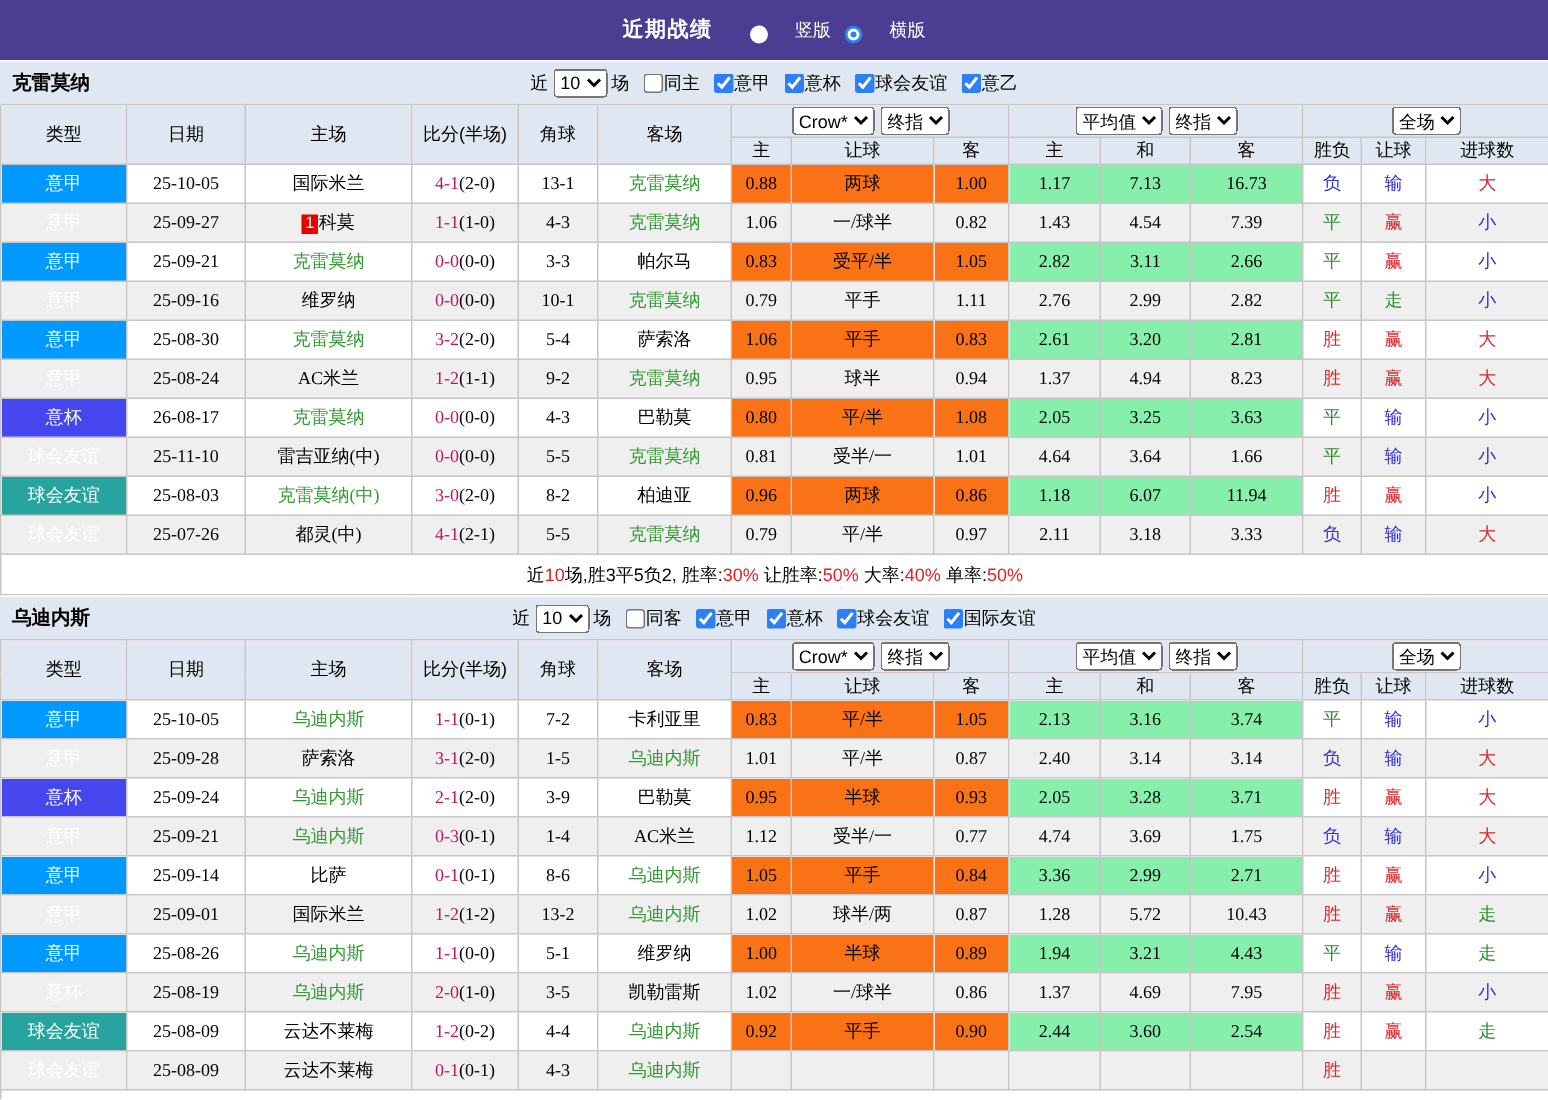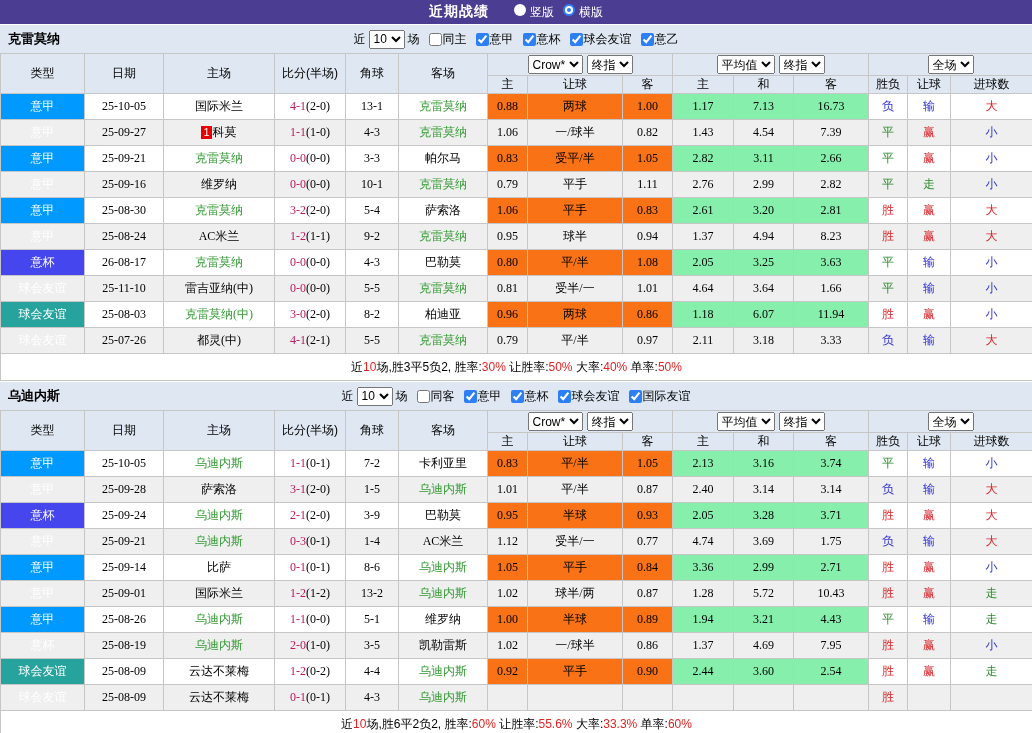--- a/index.html
+++ b/index.html
@@ -1,20 +1,20 @@
 <!DOCTYPE html>
 <html><head>
 <meta charset="utf-8">
 <style>
   *{margin:0;padding:0;box-sizing:border-box}
   html,body{width:1032px;background:#fff}
   body{height:733px;overflow:hidden;font-family:"Liberation Sans",sans-serif;font-size:12px;color:#000}
-  .topbar{height:24px;background:#4b3e92;display:flex;align-items:center;justify-content:center;gap:9px;color:#fff}
+  .topbar{height:40px;background:#4b3e92;display:flex;align-items:center;justify-content:center;gap:9px;color:#fff}
   .topbar .title{font-size:14px;font-weight:bold;letter-spacing:1px;margin-right:16px}
-  .radio-opt{display:flex;align-items:flex-start;gap:4px;cursor:pointer}
+  .radio-opt{display:flex;align-items:flex-end;gap:18px;cursor:pointer}
   .radio{width:12px;height:12px;border-radius:50%;background:#fff;display:inline-block;position:relative}
   .radio.checked{border:2px solid #2d7ff5}
   .radio.checked::after{content:"";position:absolute;left:2px;top:2px;right:2px;bottom:2px;border-radius:50%;background:#2d7ff5}
   .filterbar{height:29px;background:#dfe8f2;position:relative;display:flex;align-items:center;border-top:1px solid #fff}
   .teamname{position:absolute;left:8px;font-weight:bold;font-size:13px}
   .fcenter{margin:0 auto;display:flex;align-items:center;gap:3px}
   .fcenter select{font-size:12px;height:19px}
   .fcenter label{display:flex;align-items:center;cursor:pointer}
   .fcenter input[type=checkbox]{width:13px;height:13px;accent-color:#2d7ff5;margin:0 1px 0 6px}
   table.dtable{width:1032px;border-collapse:collapse;table-layout:fixed;font-family:"Liberation Serif",serif}

